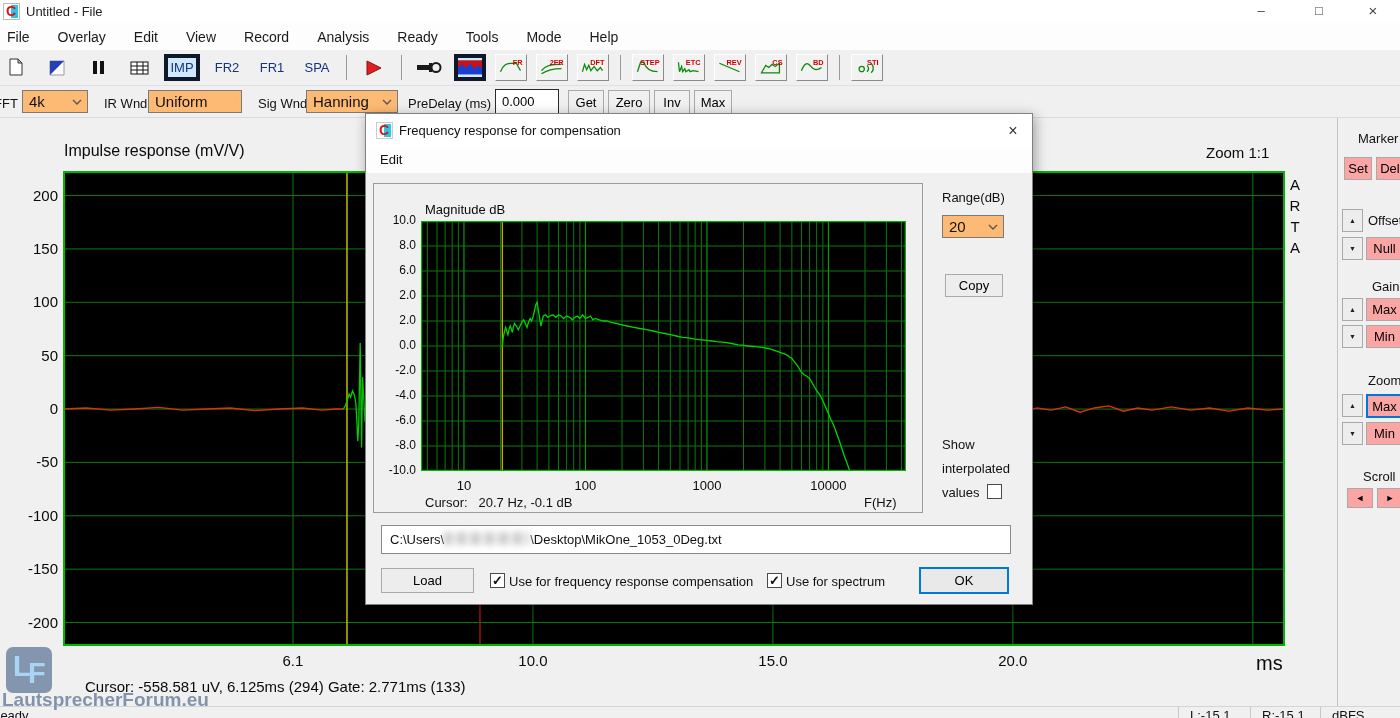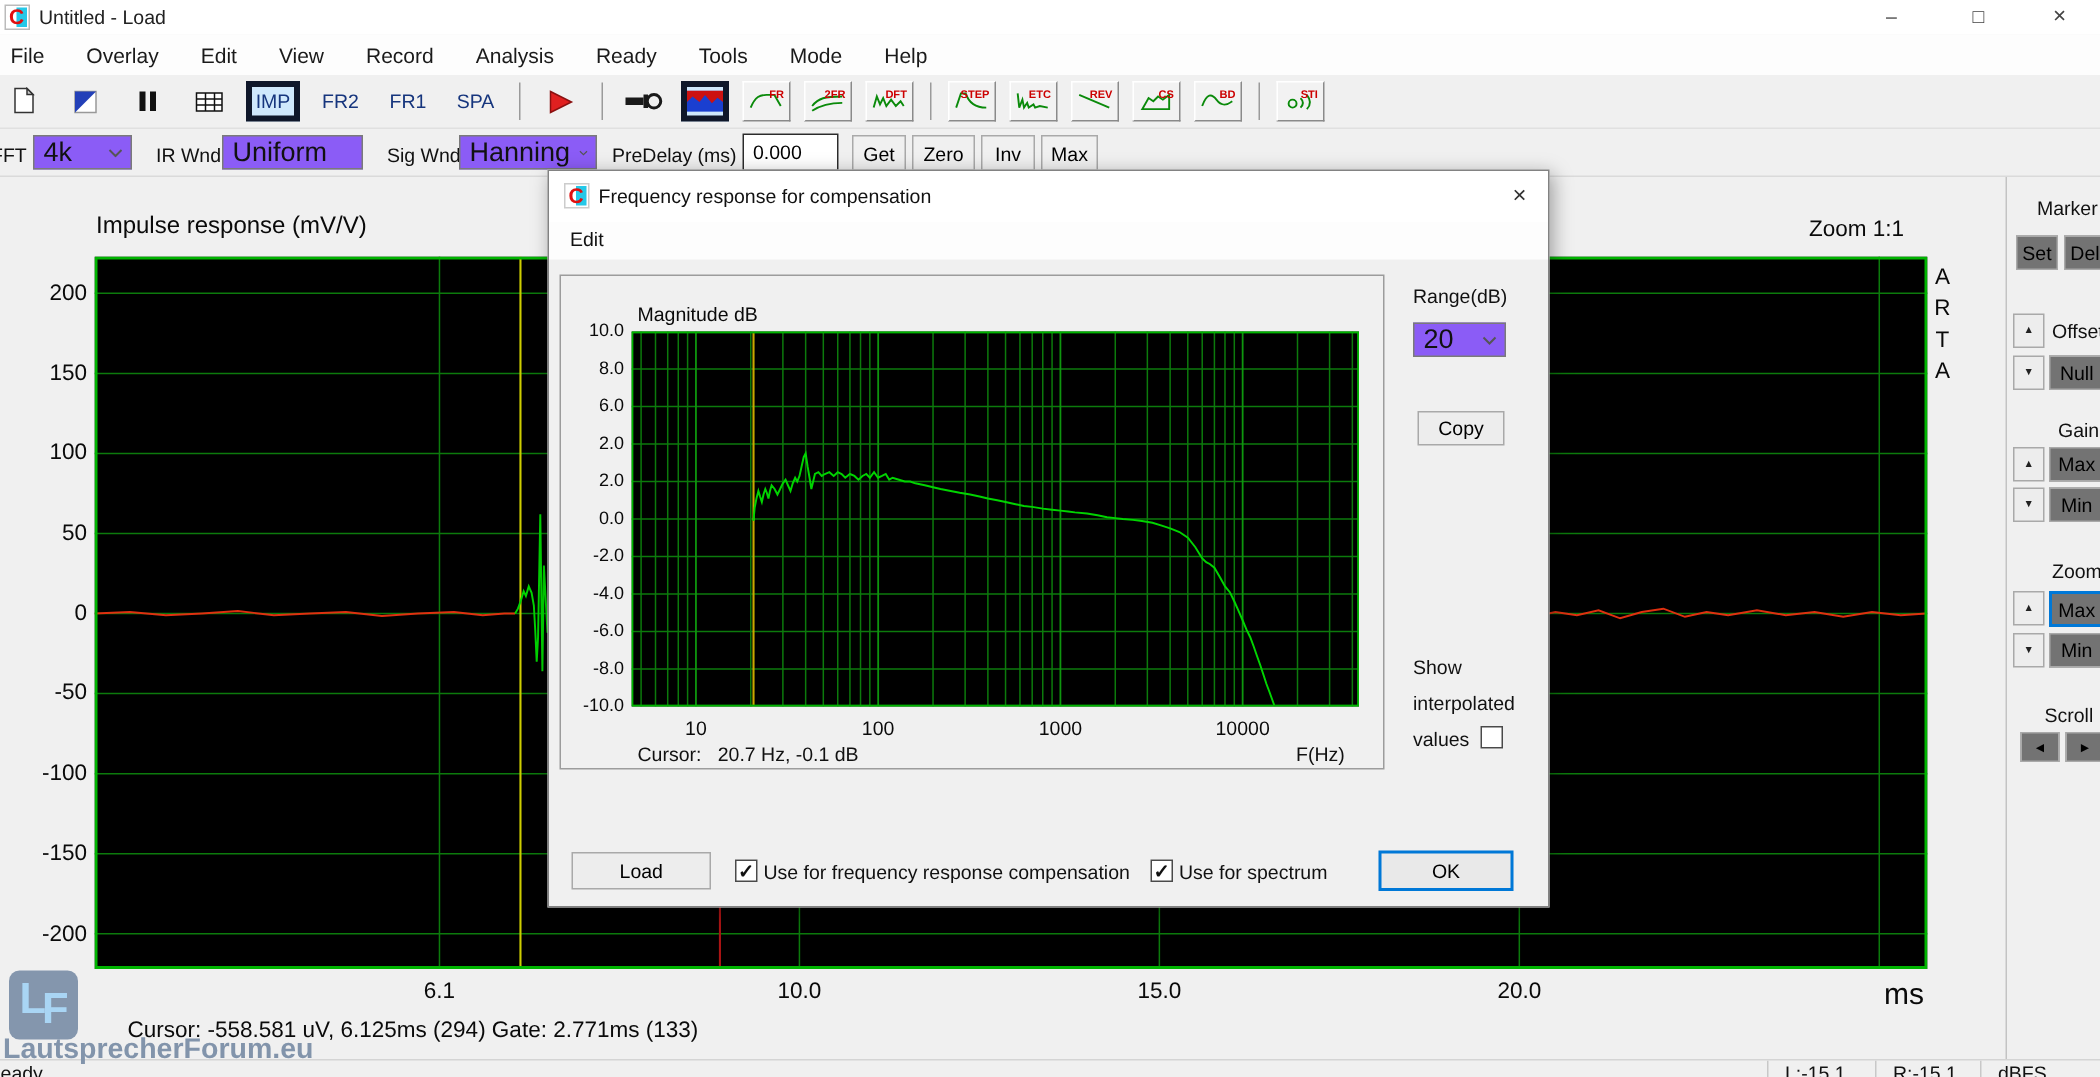--- a/index.html
+++ b/index.html
@@ -16,21 +16,21 @@
 
   
   #toolbar1 { left:-4px; top:50px; width:1406px; height:36px; background:#f0f0f0; border-bottom:1px solid #e0e0e0; display:flex; align-items:center; gap:9px; padding-left:4px; }
   .tb-btn { width:32px; height:27px; display:flex; align-items:center; justify-content:center; background:#f0f0f0; }
   .tb-btn.raised { border:1px solid; border-color:#ffffff #8a8a8a #8a8a8a #ffffff; background:#f2f2f2; }
   .tb-btn.mode { width:36px; font-size:13px; color:#16357d; }
   .tb-btn.active { background:#cfe8fc; border:4px solid #0f172a; }
   .tb-sep { width:1px; height:25px; background:#9a9a9a; margin:0 2px; }
 
   #toolbar2 { left:0; top:86px; width:1400px; height:32px; background:#f0f0f0; border-bottom:1px solid #dadada; }
-  .combo { position:absolute; height:23px; background:#8b5cf6; border:1px solid #7a7a7a; display:flex; align-items:center; justify-content:space-between; padding:0 5px 0 6px; font-size:18px; }
+  .combo { position:absolute; height:23px; background:#fdba74; border:1px solid #7a7a7a; display:flex; align-items:center; justify-content:space-between; padding:0 5px 0 6px; font-size:15px; }
   .combo svg { margin-left:6px; }
   .t2-label { position:absolute; top:96px; font-size:13px; color:#111; }
   .t2-btn { position:absolute; top:90px; height:24px; background:#f0f0f0; border:1px solid #a9a9a9; font-size:13px; text-align:center; font-family:"Liberation Sans",sans-serif; }
   #predelay-input { position:absolute; left:495px; top:89px; width:64px; height:25px; background:#fff; border:1px solid #2b2b2b; font-size:13px; padding:3px 6px; font-family:"Liberation Sans",sans-serif; }
 
   
   #main-chart-title { left:64px; top:142px; font-size:16px; color:#0a0a0a; }
   #zoom-ratio { left:1206px; top:144px; font-size:15px; color:#0a0a0a; }
   #impulse-svg { left:63px; top:171px; }
   .ytick { position:absolute; left:4px; width:54px; text-align:right; font-size:15px; color:#0a0a0a; }
@@ -70,39 +70,39 @@
   #filepath-box { left:15px; top:411px; width:630px; height:29px; background:#fff; border:1px solid #8a8a8a; font-size:13px; line-height:27px; padding-left:8px; white-space:pre; }
   .redacted { display:inline-block; width:86px; height:13px; filter:blur(3px); background:repeating-linear-gradient(90deg,#c9c9c9 0 7px,#ececec 7px 14px); vertical-align:-1px; }
   #load-btn { left:15px; top:454px; width:93px; height:25px; }
   #cb-comp-label { left:143px; top:460px; font-size:13px; }
   #cb-spec-label { left:420px; top:460px; font-size:13px; }
   #ok-btn { left:553px; top:453px; width:90px; height:27px; background:#e9e9e9; border:2px solid #0078d7; font-size:13px; font-family:"Liberation Sans",sans-serif; }
 
   
   #side-sep { left:1337px; top:118px; width:1px; height:588px; background:#c3c3c3; }
   .side-label { position:absolute; font-size:13px; color:#111; }
-  .side-btn { position:absolute; background:#737373; border:1px solid #a9a9a9; font-size:13px; text-align:center; font-family:"Liberation Sans",sans-serif; }
+  .side-btn { position:absolute; background:#fca5a5; border:1px solid #a9a9a9; font-size:13px; text-align:center; font-family:"Liberation Sans",sans-serif; }
   .spin-btn { position:absolute; width:21px; height:23px; background:#ededed; border:1px solid #a9a9a9; font-size:7px; color:#222; text-align:center; line-height:21px; }
   .blue-border { border:2px solid #0078d7 !important; }
 
   
   #statusbar { left:0; top:706px; width:1400px; height:12px; background:#f0f0f0; border-top:1px solid #d4d4d4; overflow:hidden; }
   #ready-text { left:-9px; top:1px; font-size:13px; }
   .status-field { position:absolute; top:1px; font-size:13px; }
   .status-sep { position:absolute; top:0; width:1px; height:12px; background:#c8c8c8; }
 </style>
 </head>
 <body>
 
 <div class="abs" id="titlebar">
   <div class="abs arta-app-icon" style="left:3px;top:3px;width:17px;height:17px;background:#fff;border:1px solid #bbb;">
     <span style="position:absolute;right:1px;top:1px;width:7px;height:13px;background:#25c8e8;"></span>
     <span style="position:absolute;left:2px;top:-1px;color:#e01010;font-weight:bold;font-size:14px;">C</span>
   </div>
-  <span class="abs" id="title-text">Untitled - Load</span>
+  <span class="abs" id="title-text">Untitled - File</span>
   <div class="abs win-btn" style="right:116px;">–</div>
   <div class="abs win-btn" style="right:58px;">□</div>
   <div class="abs win-btn" style="right:4px;font-size:15px;">×</div>
 </div>
 
 <div class="abs" id="menubar">
     <span class="menu-item">File</span>
     <span class="menu-item">Overlay</span>
     <span class="menu-item">Edit</span>
     <span class="menu-item">View</span>
@@ -384,20 +384,21 @@
         <path d="M1 1l4 4 4-4" stroke="#555" fill="none" stroke-width="1.3"></path>
       </svg>
   </div>
   <button class="dlg-btn" id="copy-btn">Copy</button>
 
   <span class="abs" id="show-l1">Show</span>
   <span class="abs" id="show-l2">interpolated</span>
   <span class="abs" id="show-l3">values</span>
   <div class="checkbox" id="show-interp-cb" style="left:621px;top:370px;"></div>
 
+  <div class="abs" id="filepath-box"><span>C:\Users\</span><span class="redacted"></span><span>\Desktop\MikOne_1053_0Deg.txt</span></div>
 
   <button class="dlg-btn" id="load-btn">Load</button>
   <div class="checkbox" id="cb-comp" style="left:124px;top:459px;">✓</div>
   <span class="abs" id="cb-comp-label">Use for frequency response compensation</span>
   <div class="checkbox" id="cb-spec" style="left:401px;top:459px;">✓</div>
   <span class="abs" id="cb-spec-label">Use for spectrum</span>
   <button class="abs" id="ok-btn">OK</button>
 <div class="dytick" style="left: 10px; top: 99px;">10.0</div>
     <div class="dytick" style="left: 10px; top: 124px;">8.0</div>
     <div class="dytick" style="left: 10px; top: 149px;">6.0</div>

